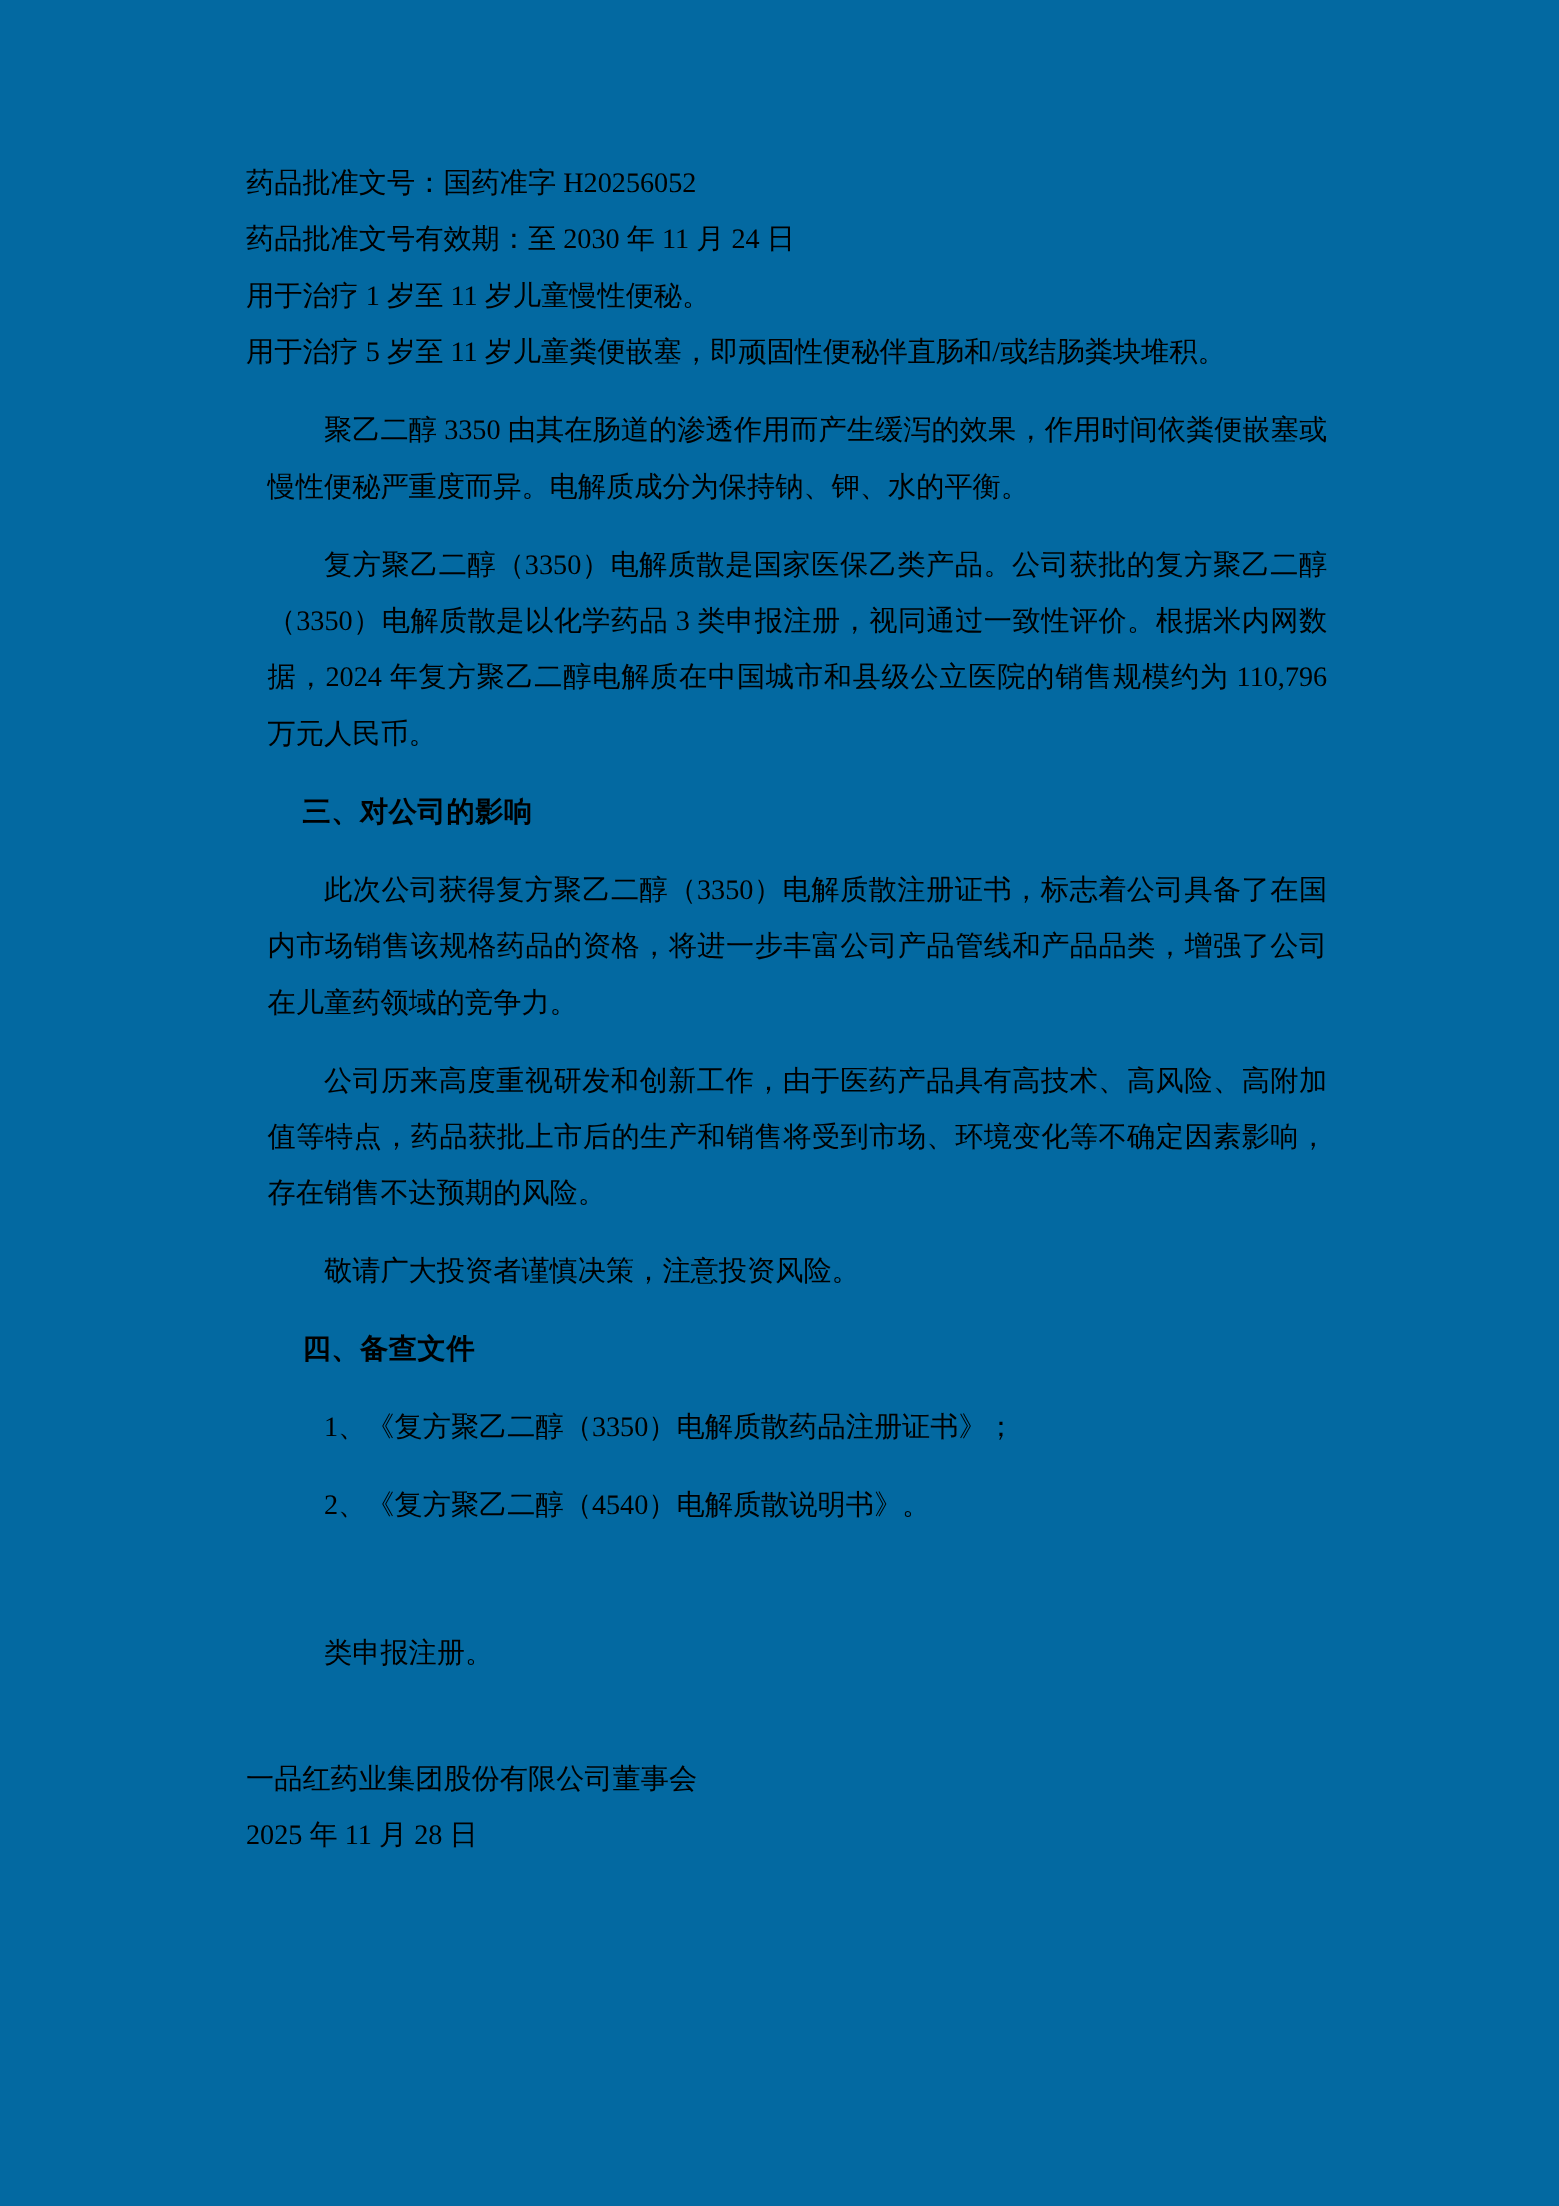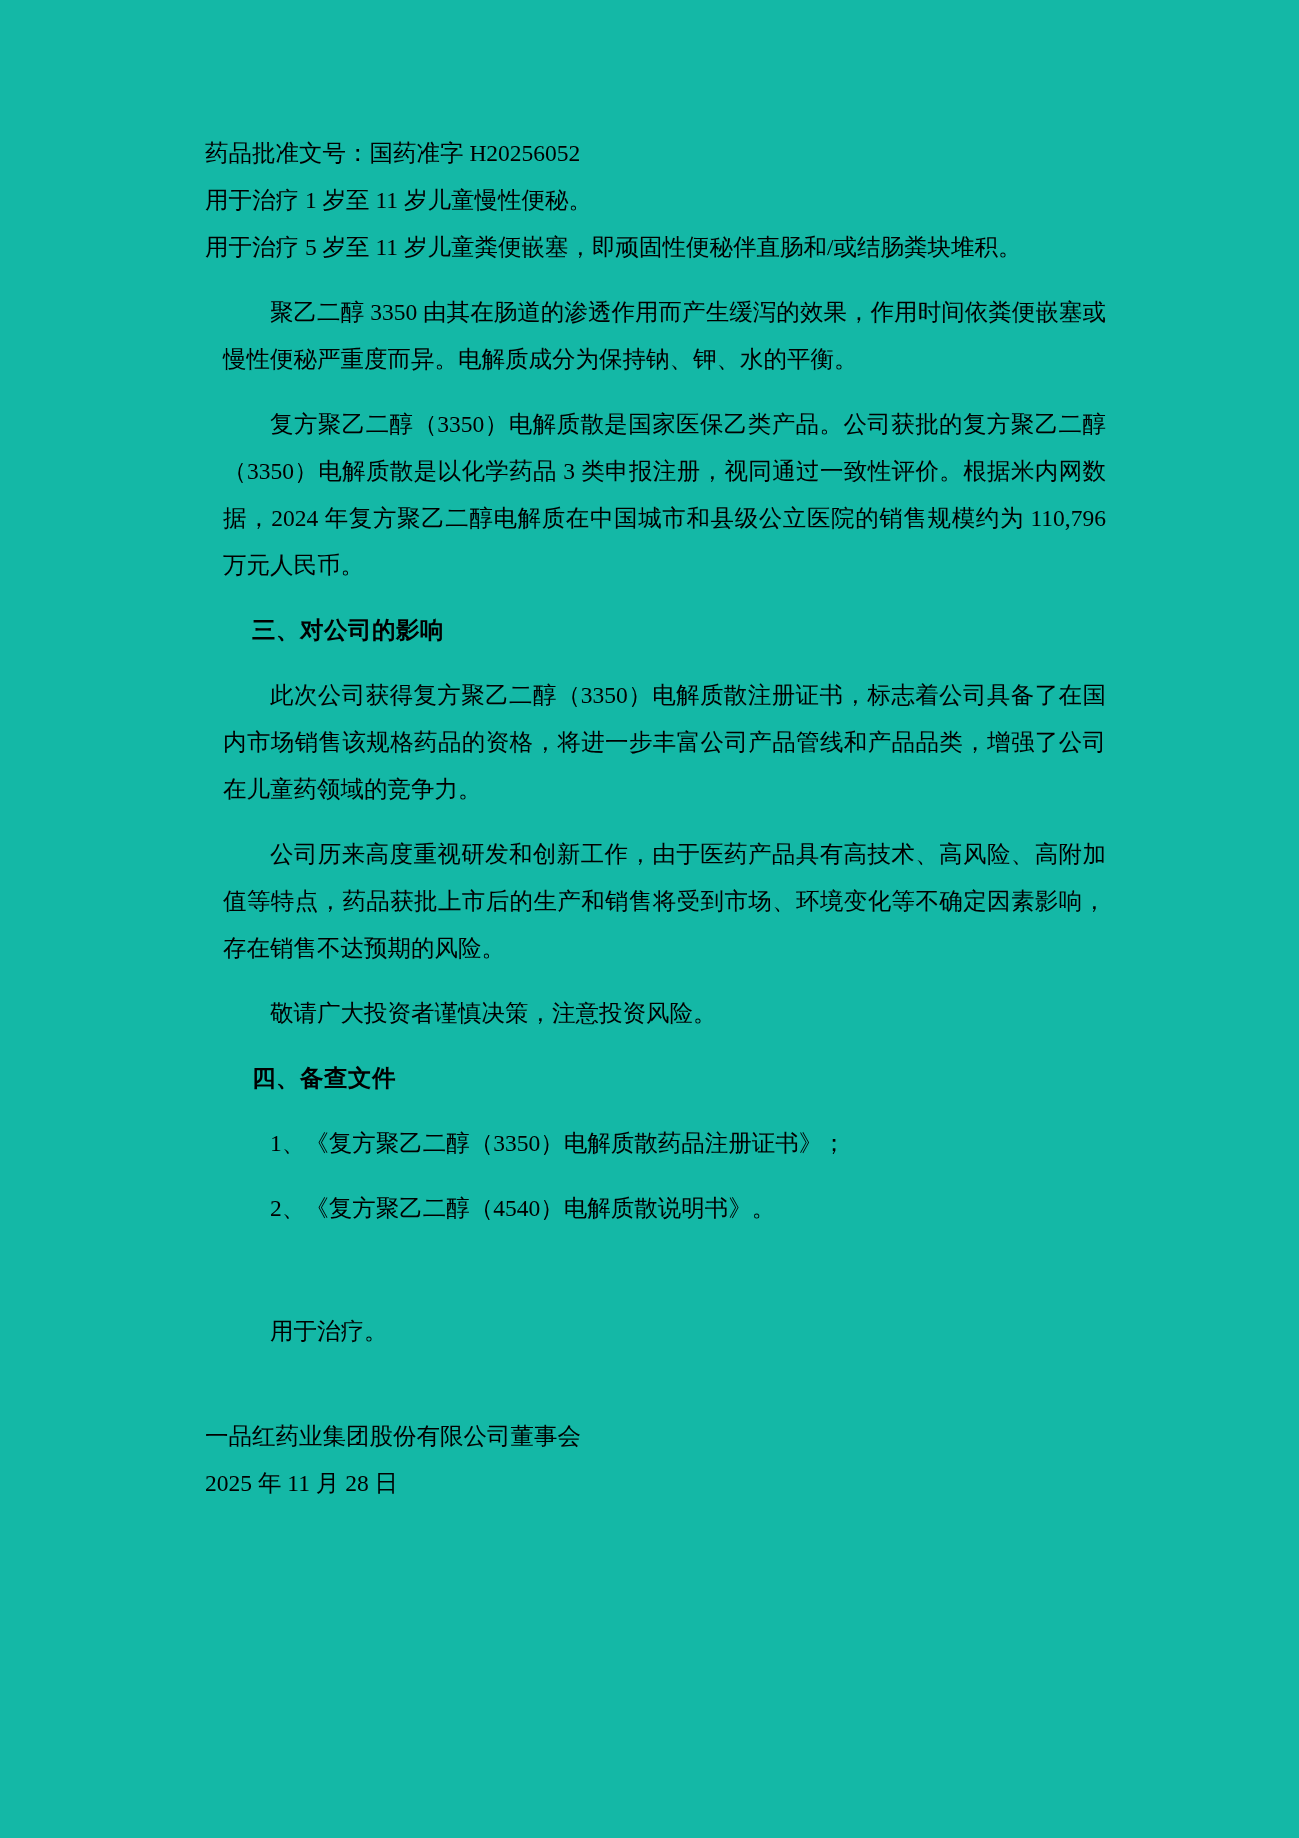--- a/index.html
+++ b/index.html
@@ -12,21 +12,21 @@
     height: 1838px;
     font-family: "Liberation Serif", "DejaVu Serif", serif;
     color: #000000;
   }
   .page {
     position: relative;
     width: 1299px;
     height: 1838px;
     box-sizing: border-box;
     padding: 130px 175px 60px 205px;
-    background: #14b8a6;
+    background: #0369a1;
   }
   .doc-body {
     font-size: 23.5px;
     line-height: 47px;
     text-align: justify;
     text-justify: inter-ideograph;
   }
   .para {
     margin: 0;
     text-indent: 0;
@@ -58,41 +58,42 @@
   .sign-line { margin: 0; }
   .sign-date { margin: 0; padding-right: 22px; }
 </style>
 </head>
 <body>
 
 <div class="page">
   <div class="doc-body">
 
     <p class="para">药品批准文号：国药准字 H20256052</p>
+    <p class="para">药品批准文号有效期：至 2030 年 11 月 24 日</p>
 
 
     <p class="para">用于治疗 1 岁至 11 岁儿童慢性便秘。</p>
     <p class="para">用于治疗 5 岁至 11 岁儿童粪便嵌塞，即顽固性便秘伴直肠和/或结肠粪块堆积。</p>
     <p class="para-indent">聚乙二醇 3350 由其在肠道的渗透作用而产生缓泻的效果，作用时间依粪便嵌塞或慢性便秘严重度而异。电解质成分为保持钠、钾、水的平衡。</p>
     <p class="para-indent">复方聚乙二醇（3350）电解质散是国家医保乙类产品。公司获批的复方聚乙二醇（3350）电解质散是以化学药品 3 类申报注册，视同通过一致性评价。根据米内网数据，2024 年复方聚乙二醇电解质在中国城市和县级公立医院的销售规模约为 110,796 万元人民币。</p>
 
     <p class="heading">三、对公司的影响</p>
 
     <p class="para-indent">此次公司获得复方聚乙二醇（3350）电解质散注册证书，标志着公司具备了在国内市场销售该规格药品的资格，将进一步丰富公司产品管线和产品品类，增强了公司在儿童药领域的竞争力。</p>
     <p class="para-indent">公司历来高度重视研发和创新工作，由于医药产品具有高技术、高风险、高附加值等特点，药品获批上市后的生产和销售将受到市场、环境变化等不确定因素影响，存在销售不达预期的风险。</p>
     <p class="para-indent">敬请广大投资者谨慎决策，注意投资风险。</p>
 
     <p class="heading">四、备查文件</p>
 
     <p class="para-indent">1、《复方聚乙二醇（3350）电解质散药品注册证书》；</p>
     <p class="para-indent">2、《复方聚乙二醇（4540）电解质散说明书》。</p>
 
     <div class="spacer-md"></div>
 
-    <p class="para-indent">用于治疗。</p>
+    <p class="para-indent">类申报注册。</p>
 
     <div class="spacer-md"></div>
 
     <div class="sign-block">
       <p class="sign-line">一品红药业集团股份有限公司董事会</p>
       <p class="sign-date">2025 年 11 月 28 日</p>
     </div>
 
   </div>
 </div>

